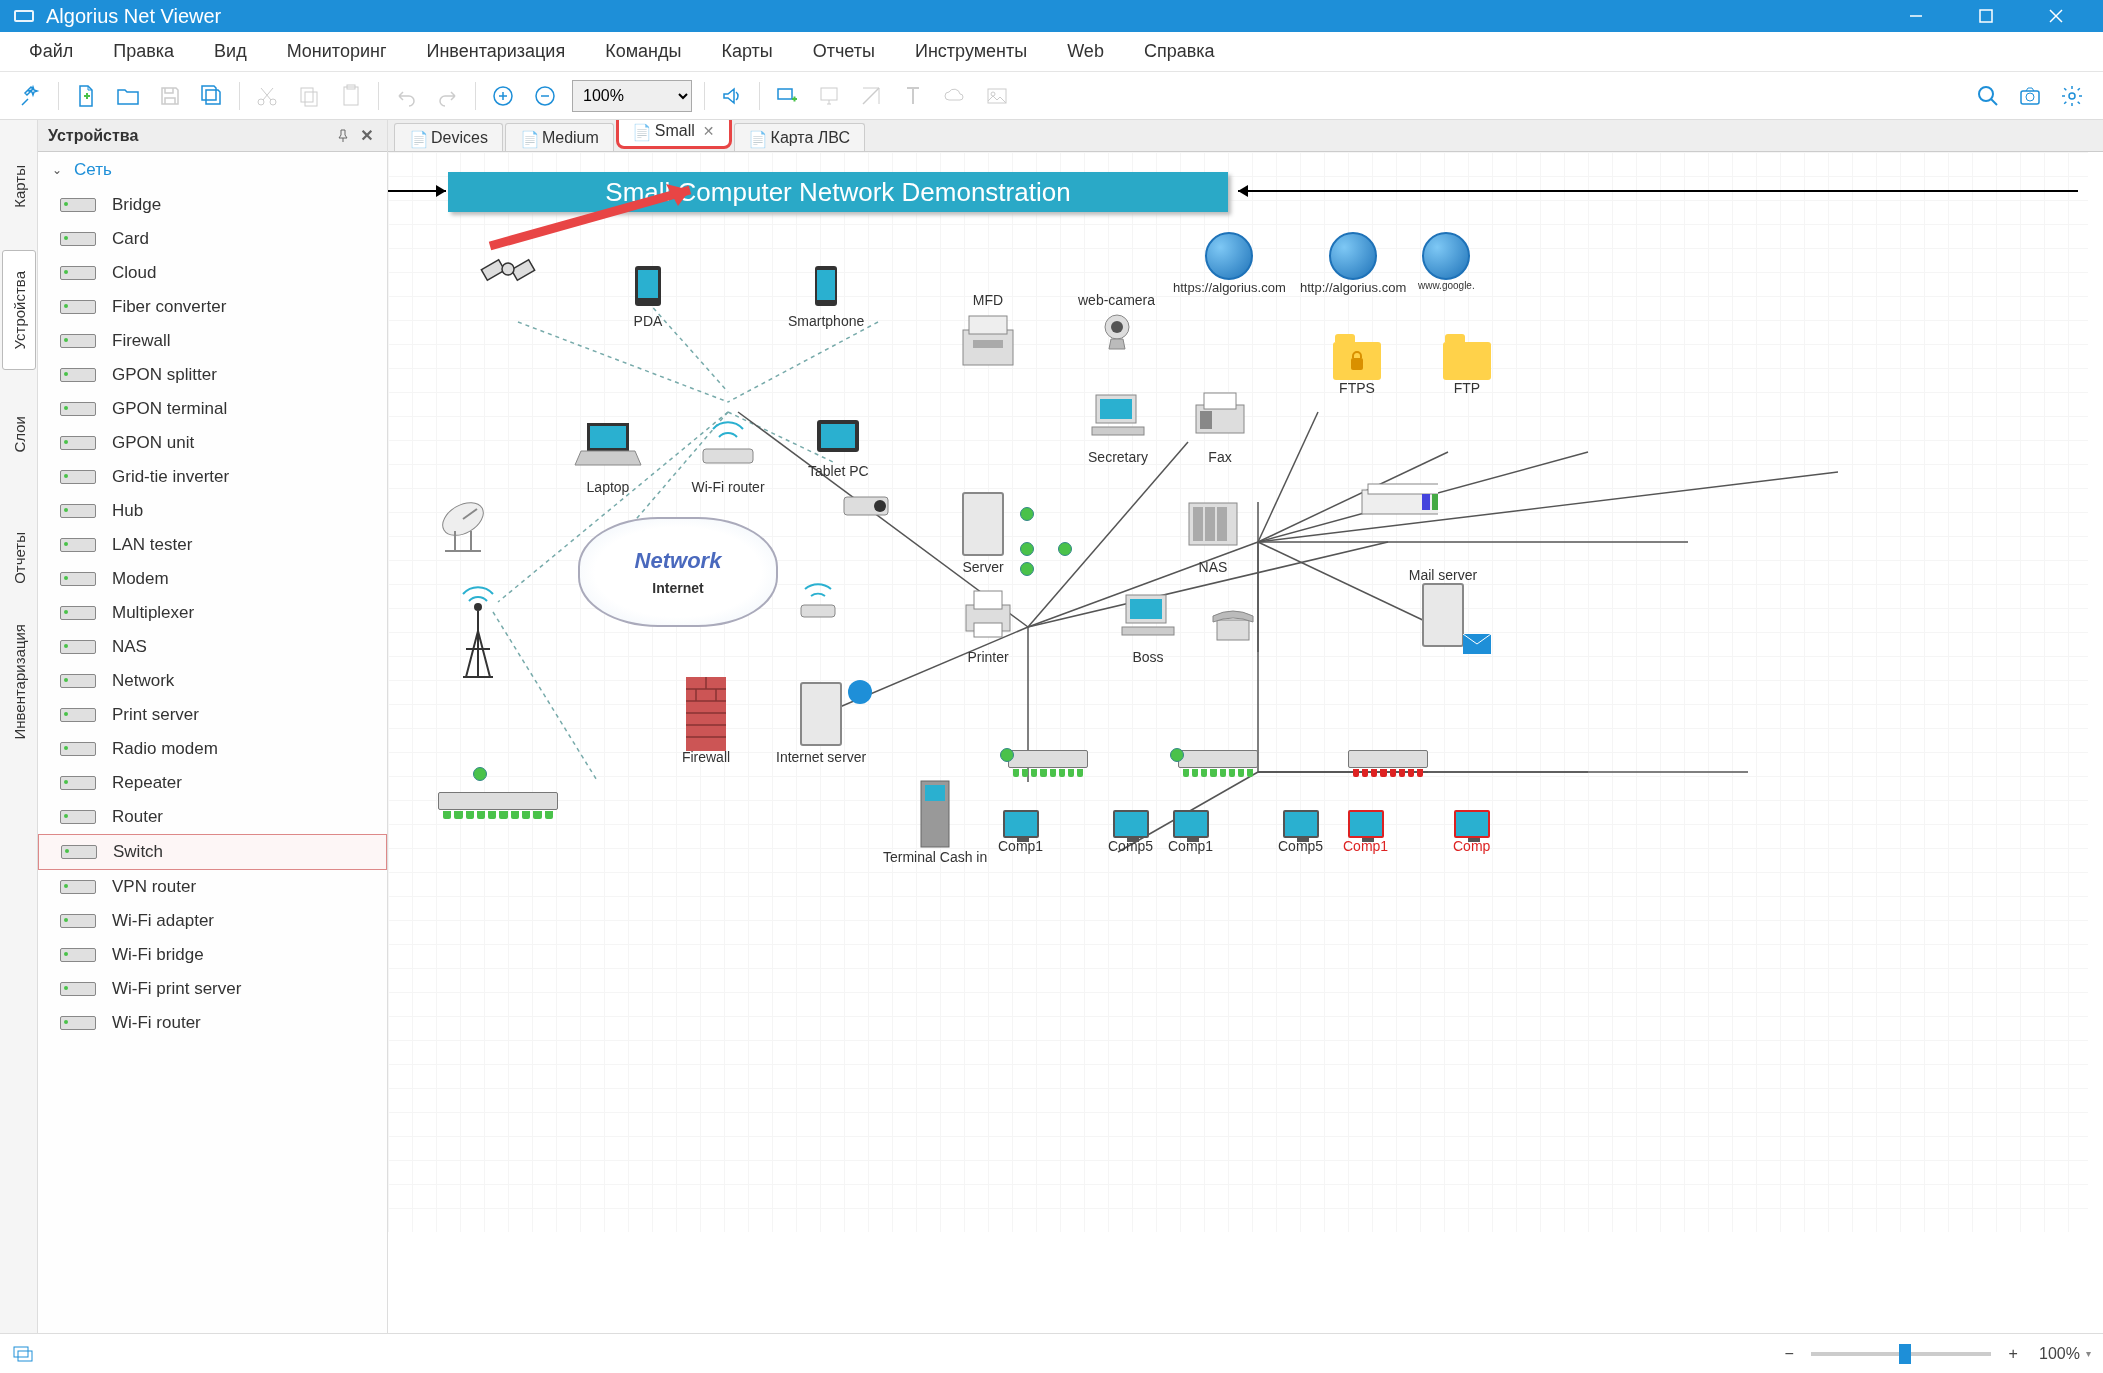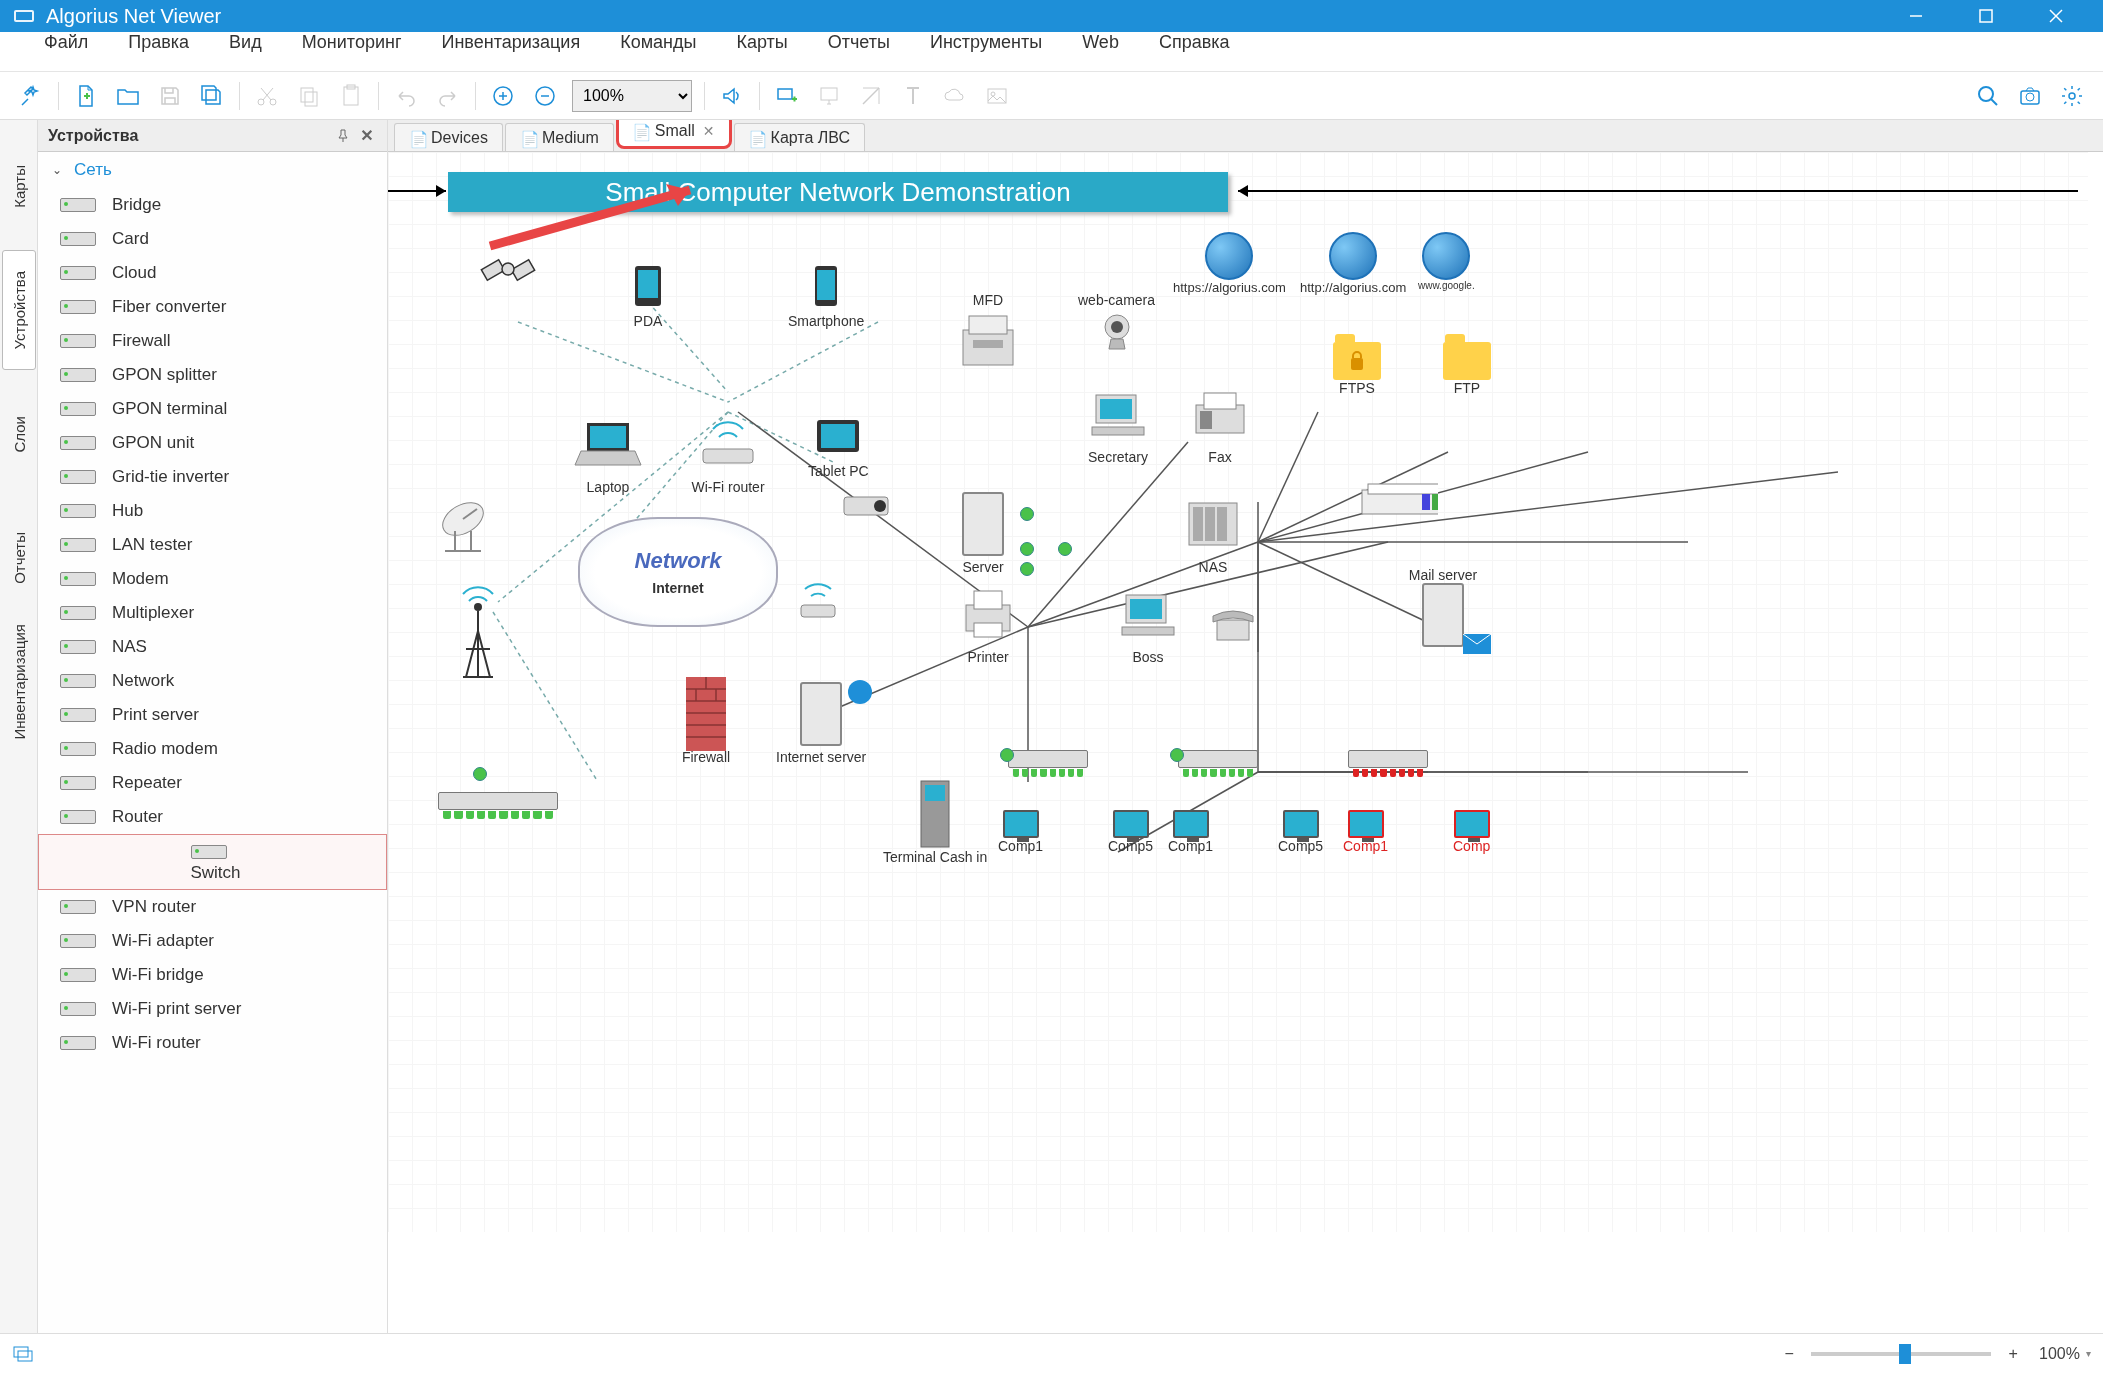--- a/index.html
+++ b/index.html
@@ -5,21 +5,21 @@
 * { margin: 0; padding: 0; box-sizing: border-box; font-family: 'Segoe UI', Tahoma, sans-serif; }
 body { width: 2103px; height: 1373px; background: #fff; overflow: hidden; display: flex; flex-direction: column; }
 
 
 .titlebar { height: 32px; background: #1e8fd8; color: #fff; display: flex; align-items: center; padding: 0 12px; }
 .titlebar .app-icon { width: 24px; height: 24px; margin-right: 10px; }
 .titlebar .title-text { font-size: 20px; font-weight: 300; flex: 1; }
 .titlebar .winbtn { width: 70px; height: 48px; display: flex; align-items: center; justify-content: center; cursor: pointer; }
 
 
-.menubar { height: 40px; background: #fff; display: flex; padding: 0 24px; border-bottom: 1px solid #e5e5e5; }
+.menubar { height: 40px; background: #fff; display: flex; align-items: center; padding: 0 9px; border-bottom: 1px solid #e5e5e5; }
 .menubar .menu-item { padding: 0 20px; font-size: 18px; color: #333; cursor: pointer; }
 
 
 .toolbar { height: 48px; background: #fff; display: flex; align-items: center; padding: 0 10px; border-bottom: 1px solid #ddd; }
 .toolbar .tb-btn { width: 38px; height: 38px; display: flex; align-items: center; justify-content: center; cursor: pointer; border-radius: 3px; margin: 0 2px; color: #1e8fd8; }
 .toolbar .tb-btn.disabled { color: #ccc; }
 .toolbar .tb-sep { width: 1px; height: 28px; background: #ddd; margin: 0 6px; }
 .toolbar .zoom-select { width: 120px; height: 32px; border: 1px solid #aaa; font-size: 16px; padding: 0 6px; margin: 0 6px; }
 .toolbar .spacer { flex: 1; }
 
@@ -37,21 +37,21 @@
 .sidebar-header { height: 32px; background: #eee; border-bottom: 1px solid #ccc; display: flex; align-items: center; padding: 0 10px; font-size: 16px; color: #333; font-weight: 600; }
 .sidebar-header .spacer { flex: 1; }
 .sidebar-header .hbtn { width: 20px; height: 20px; margin-left: 4px; cursor: pointer; color: #666; display: flex; align-items: center; justify-content: center; }
 .sidebar-body { flex: 1; overflow-y: auto; position: relative; }
 .sidebar-body::-webkit-scrollbar { width: 22px; }
 .sidebar-body::-webkit-scrollbar-track { background: #f0f0f0; }
 .sidebar-body::-webkit-scrollbar-thumb { background: #c8c8c8; border: 1px solid #aaa; }
 .category-header { display: flex; align-items: center; padding: 8px 14px; font-size: 17px; color: #1e8fd8; cursor: pointer; }
 .category-header .chev { margin-right: 12px; font-size: 12px; color: #555; }
 .device-item { display: flex; align-items: center; padding: 6px 14px 6px 20px; font-size: 17px; color: #333; cursor: grab; }
-.device-item.selected { border: 1px solid #d88; background: #fdf6f6; flex-direction: column; }
+.device-item.selected { border: 1px solid #d88; background: #fdf6f6; }
 .device-icon { width: 40px; height: 22px; margin-right: 14px; display: flex; align-items: center; justify-content: center; }
 
 
 .main { flex: 1; display: flex; flex-direction: column; overflow: hidden; }
 .maptabs { height: 32px; background: #eee; display: flex; align-items: flex-end; padding-left: 6px; border-bottom: 1px solid #ccc; }
 .maptab { height: 28px; padding: 0 14px; display: flex; align-items: center; font-size: 16px; background: #f4f4f4; border: 1px solid #ccc; border-bottom: none; margin-right: 2px; border-radius: 3px 3px 0 0; cursor: pointer; color: #333; }
 .maptab.active { background: #fff; border-bottom: 1px solid #fff; position: relative; top: 1px; }
 .maptab.highlighted { border: 3px solid #e84545; border-radius: 8px; padding: 2px 14px; height: 36px; position: relative; top: -2px; }
 .maptab .tab-icon { width: 16px; height: 16px; margin-right: 6px; color: #1e8fd8; }
 .maptab .close-x { margin-left: 8px; color: #888; font-size: 14px; }

